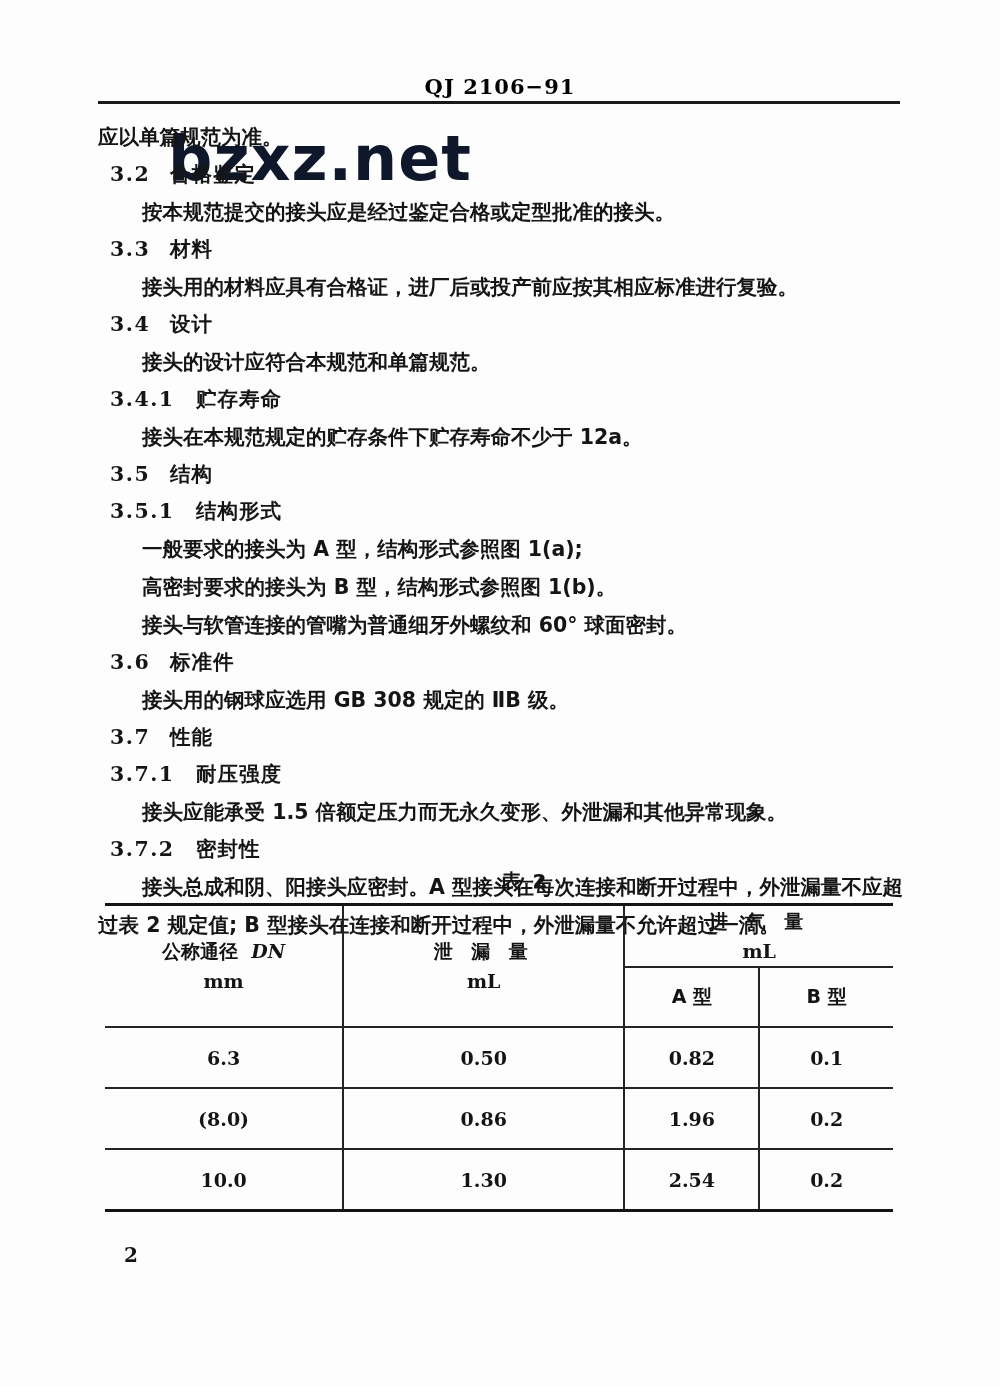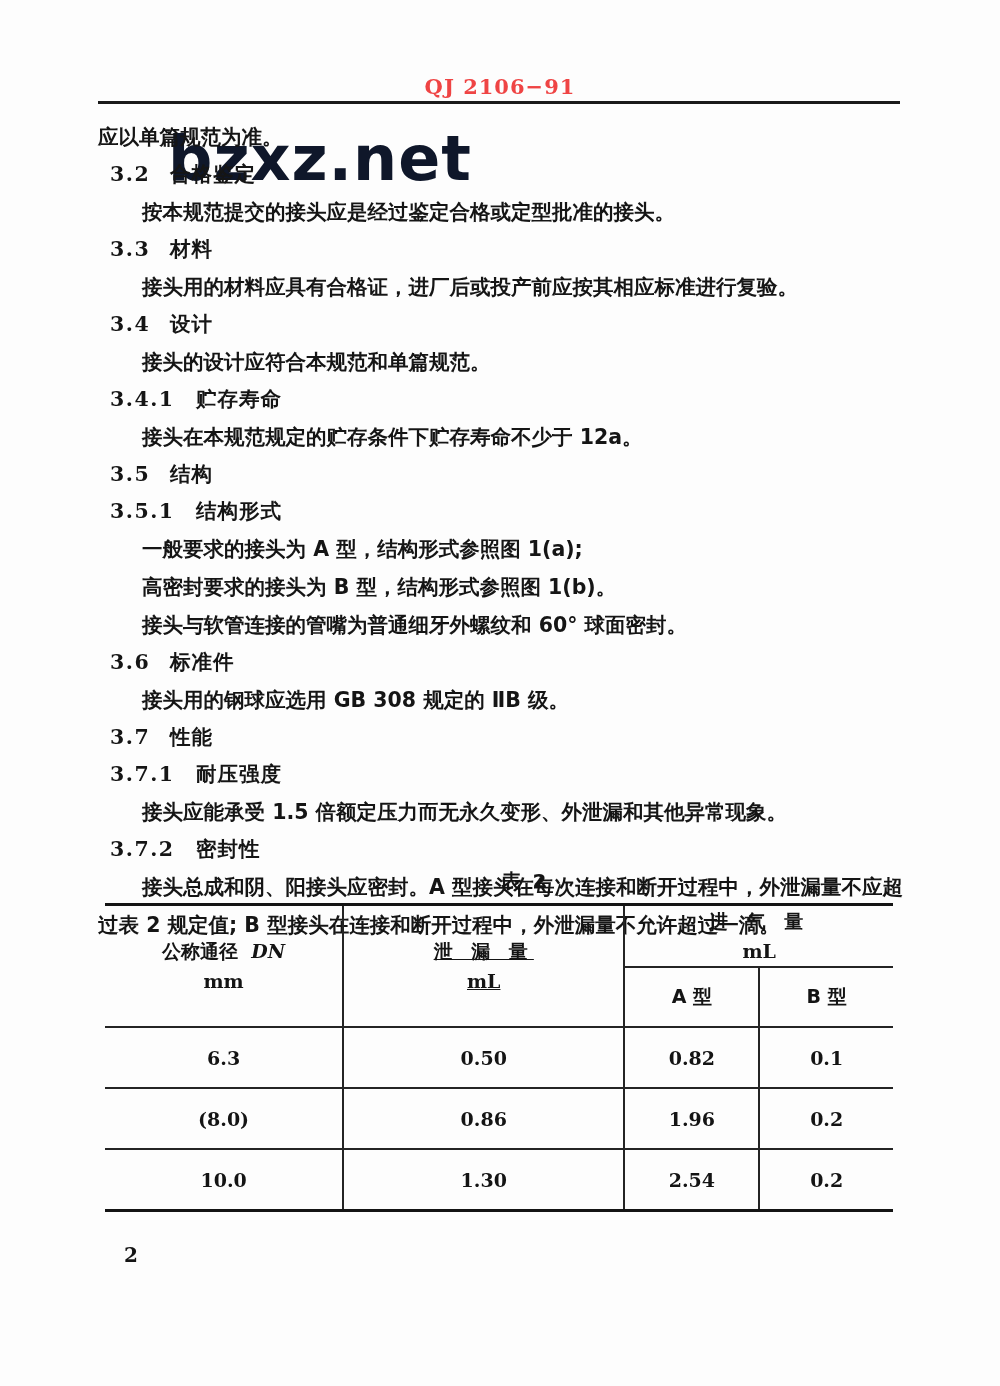--- a/index.html
+++ b/index.html
@@ -38,21 +38,21 @@
   .running-head {
     position: absolute;
     left: 0;
     top: 74px;
     width: 1000px;
     text-align: center;
     font-family: "DejaVu Serif", "Liberation Serif", serif;
     font-size: 21px;
     font-weight: 700;
     letter-spacing: 1px;
-    color: #ef4444;
+    color: #000000;
     z-index: 2;
   }
   .head-rule {
     position: absolute;
     left: 98px;
     top: 101px;
     width: 802px;
     height: 3px;
     background: #1a1a1a;
     z-index: 2;
@@ -125,21 +125,21 @@
     color: #141414;
     font-weight: 700;
     padding: 0;
   }
   .rule-top   { border-top: 3px solid #141414 !important; }
   .rule-thin  { border-top: 2px solid #242424 !important; }
   .rule-bot   { border-bottom: 3px solid #141414 !important; }
   .vline-l    { border-left: 2px solid #242424 !important; }
 
   .hcell-dn   { height: 118px; width: 243px; }
-  .hcell-leak { height: 118px; width: 287px; text-decoration: underline; }
+  .hcell-leak { height: 118px; width: 287px; }
   .hgroup     { height: 60px; }
   .hsub       { height: 58px; width: 136px; }
 
   .sub1 { display: block; line-height: 30px; }
   .sub2 { display: block; line-height: 30px; }
   .spaced { letter-spacing: 6px; }
   .ital { font-family: "DejaVu Serif","Liberation Serif",serif; font-style: italic; font-weight:700; }
   .mono-lbl { font-family: "DejaVu Serif","Liberation Serif",serif; font-weight: 700; }
   .drow td { height: 59px; font-family: "DejaVu Serif","Liberation Serif",serif; font-size: 19px; }
 

